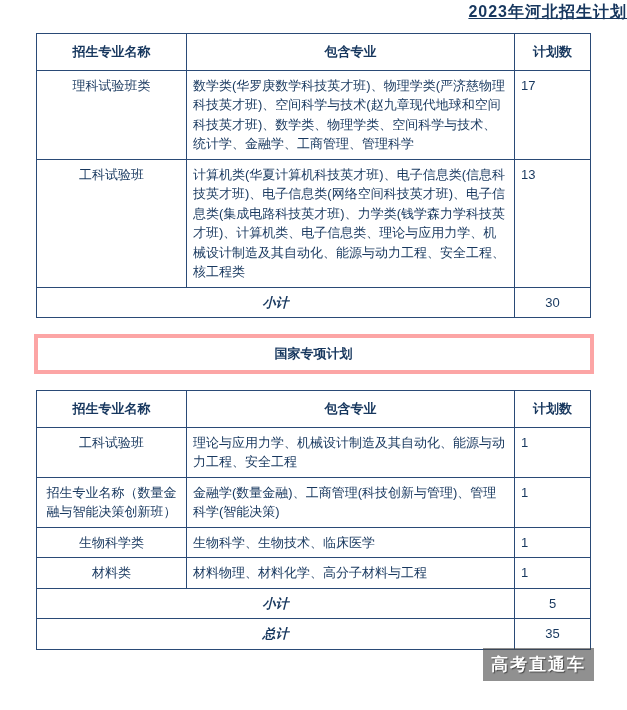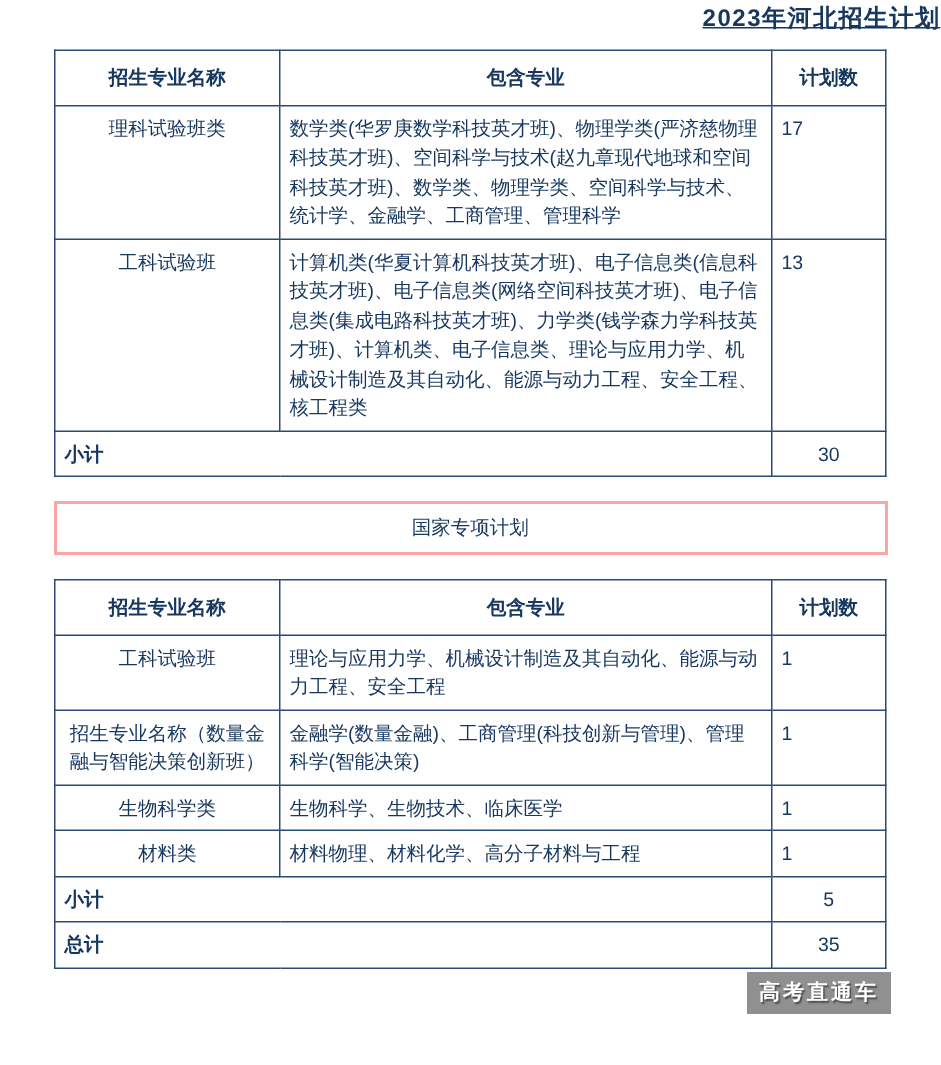--- a/index.html
+++ b/index.html
@@ -50,46 +50,47 @@
   .col-count { width: 76px; }
   .head td {
     font-weight: bold;
     text-align: center;
     padding: 8px 6px;
   }
   .c1 { text-align: center; padding-top: 6px; }
   .c2 { text-align: left; }
   .c3 { text-align: left; padding-top: 6px; }
   .sub-label {
-    text-align: left;
+    text-align: center;
     font-weight: bold;
     padding: 7px 6px;
+    font-style: italic;
   }
   .sub-value {
     text-align: center;
     font-weight: normal;
     padding: 7px 6px;
   }
   .banner {
     width: 540px;
     margin: 9px auto;
-    border: 2px solid #fca5a5;
+    border: 4px solid #fca5a5;
     text-align: center;
     font-size: 13px;
-    font-weight: normal;
+    font-weight: bold;
     color: #17375e;
     padding: 7px 6px;
   }
   .watermark {
     position: absolute;
     right: 33px;
     top: 648px;
     background: rgba(70, 70, 70, 0.6);
     color: #ffffff;
-    font-size: 14px;
+    font-size: 17px;
     font-weight: bold;
     letter-spacing: 2px;
     padding: 5px 8px;
     text-shadow: 1px 1px 1px rgba(0,0,0,0.5);
     white-space: nowrap;
   }
 </style>
 </head>
 <body>
 

